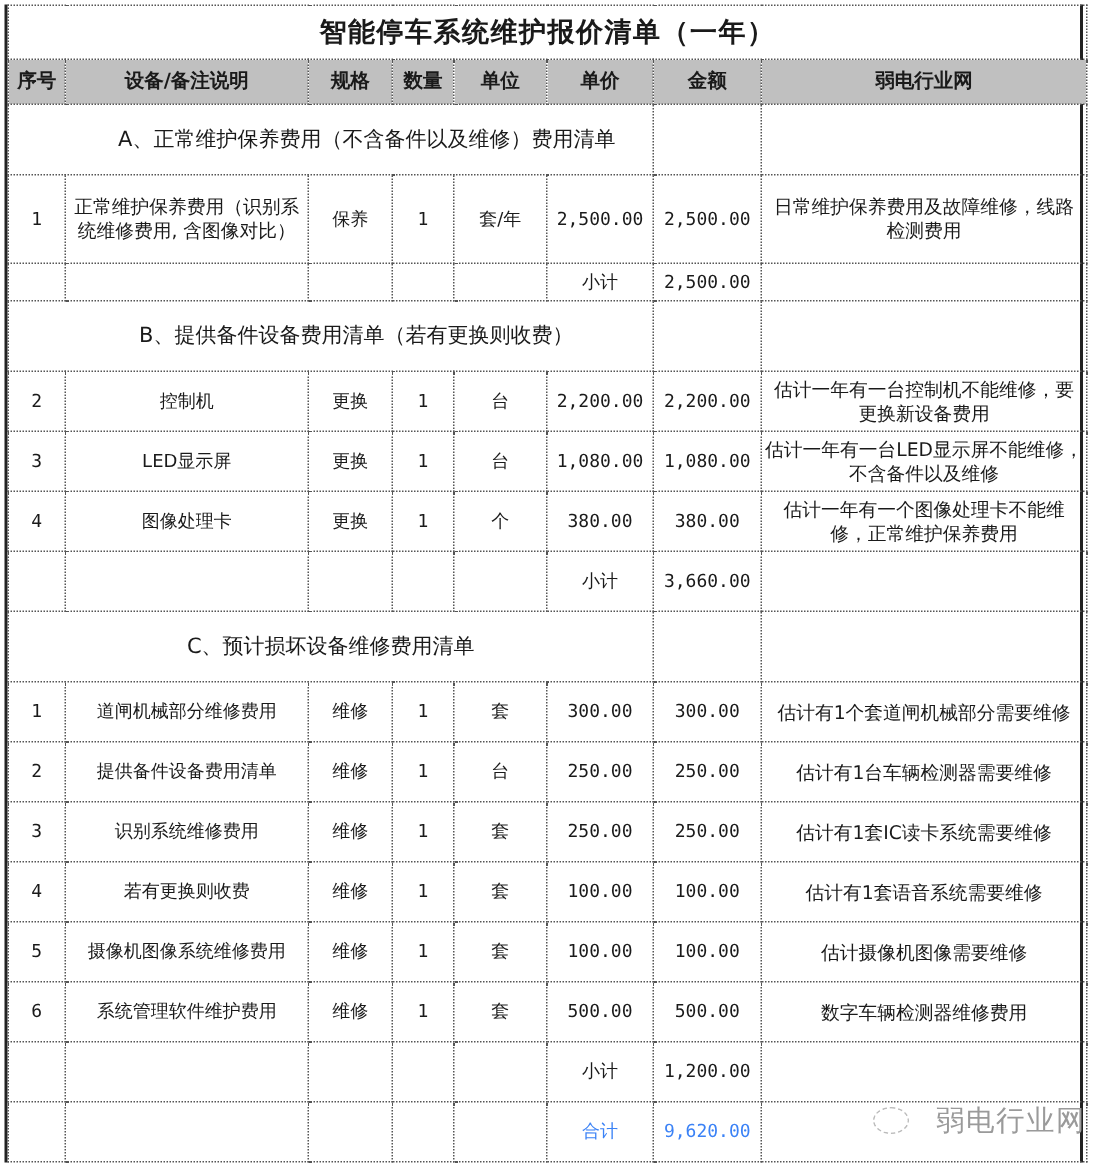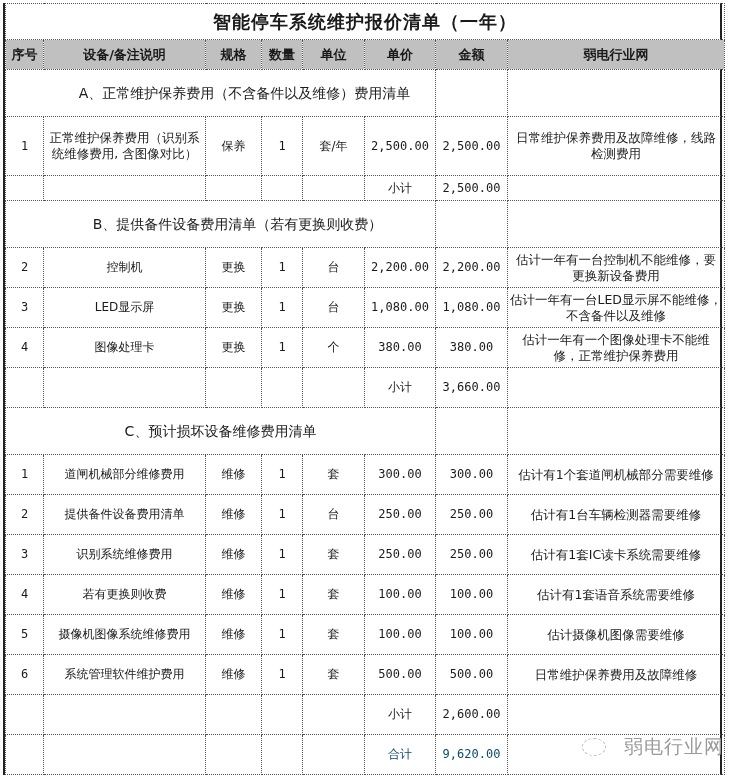--- a/index.html
+++ b/index.html
@@ -13,21 +13,21 @@
   .sec-label{font-weight:normal;font-size:14px;text-align:center;}
   .sec-a{padding-left:50px;}
   .sec-b{padding-left:36px;}
   .sec-c{}
   .item-row td{height:39px;}
   .item-row.tall td{height:58px;}
   .sub-row td{height:24px;}
   .sub-row.big td{height:39px;}
   .num{font-family:"DejaVu Sans Mono","Liberation Mono",monospace;font-size:12px;letter-spacing:0;}
   .note{font-size:12.5px;line-height:16px;}
-  .total td.red{color:#0c4a6e;}
+  .total td.red{color:#3b82f6;}
   .watermark{position:absolute;left:582px;top:734px;font-size:19px;color:#9a9a9a;letter-spacing:1px;display:flex;align-items:center;gap:18px;}
   .wm-icon{width:22px;height:16px;border:1px dashed #bbb;border-radius:50%;}
 </style>
 </head>
 <body>
 
 <div class="sheet">
 <table>
   <colgroup>
     <col style="width:38px">
@@ -182,30 +182,30 @@
       <td class="note">估计摄像机图像需要维修</td>
     </tr>
     <tr class="item-row">
       <td class="num">6</td>
       <td>系统管理软件维护费用</td>
       <td>维修</td>
       <td class="num">1</td>
       <td>套</td>
       <td class="num">500.00</td>
       <td class="num">500.00</td>
-      <td class="note">日常维护保养费用及故障维修</td>
+      <td class="note">数字车辆检测器维修费用</td>
     </tr>
     <tr class="sub-row big">
       <td></td>
           <td></td>
           <td></td>
           <td></td>
           <td></td>
       <td>小计</td>
-      <td class="num">2,600.00</td>
+      <td class="num">1,200.00</td>
       <td></td>
     </tr>
     <tr class="sub-row big total">
       <td></td>
           <td></td>
           <td></td>
           <td></td>
           <td></td>
       <td class="red">合计</td>
       <td class="num red">9,620.00</td>

